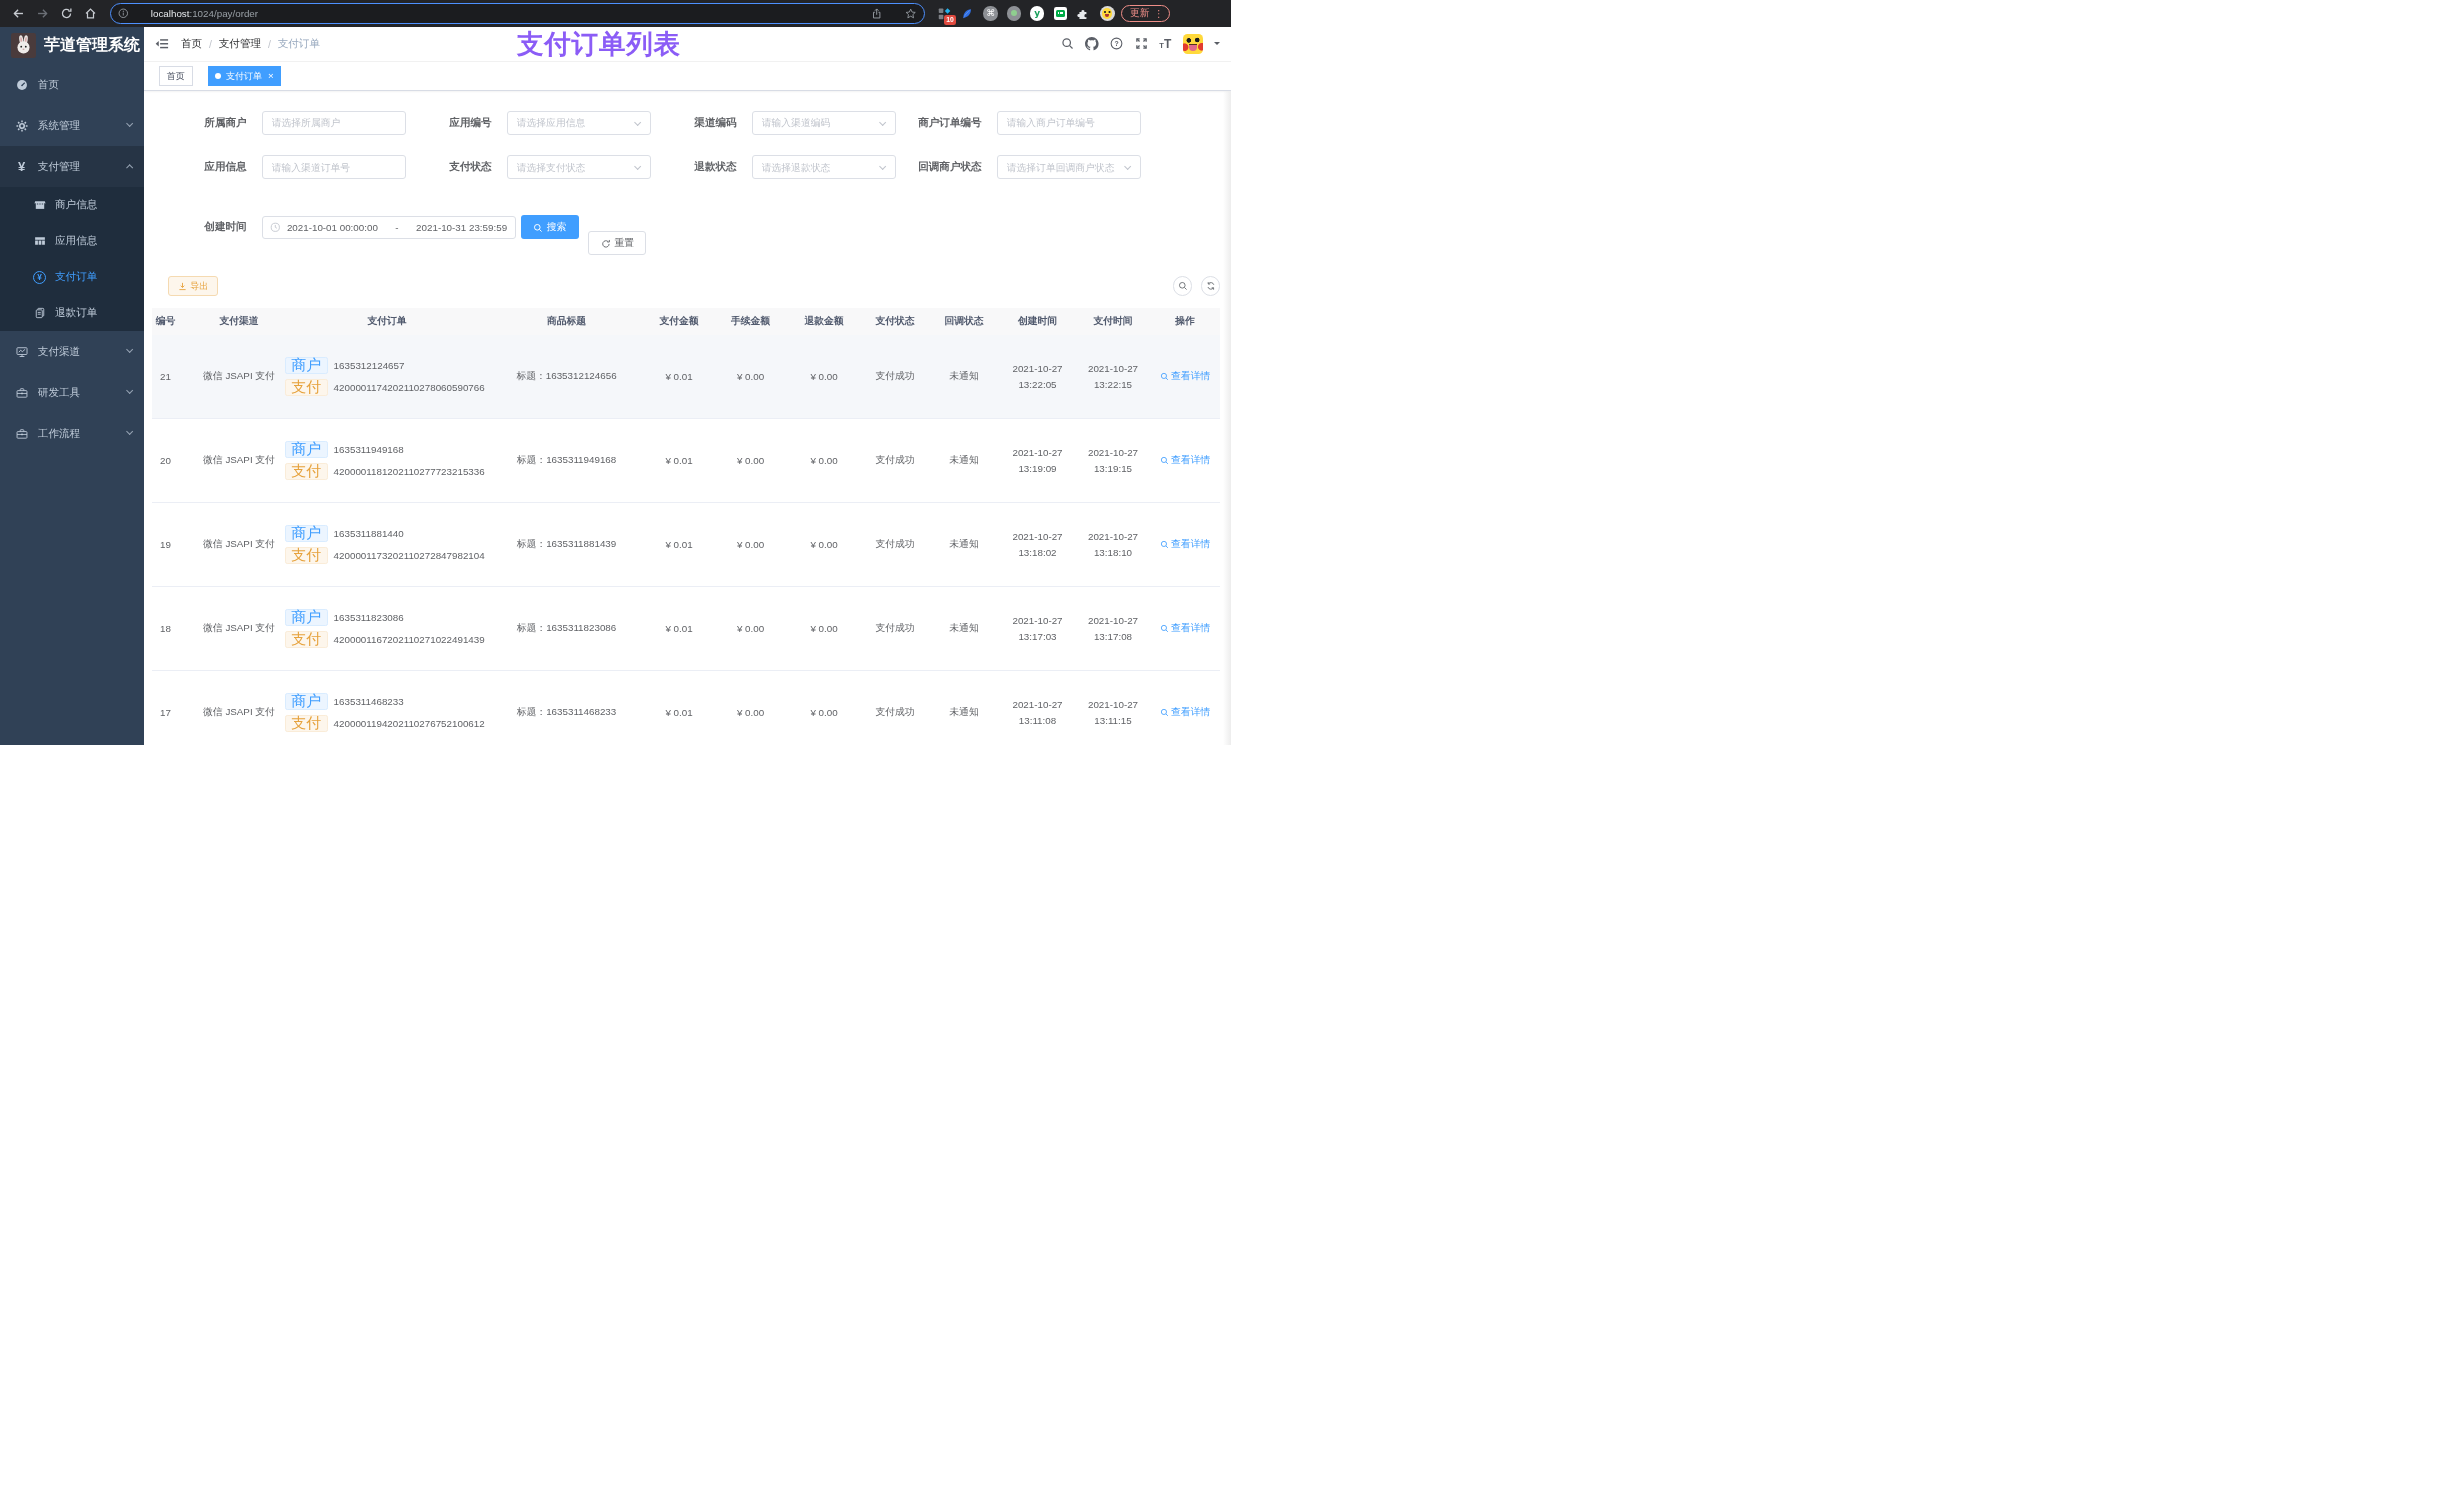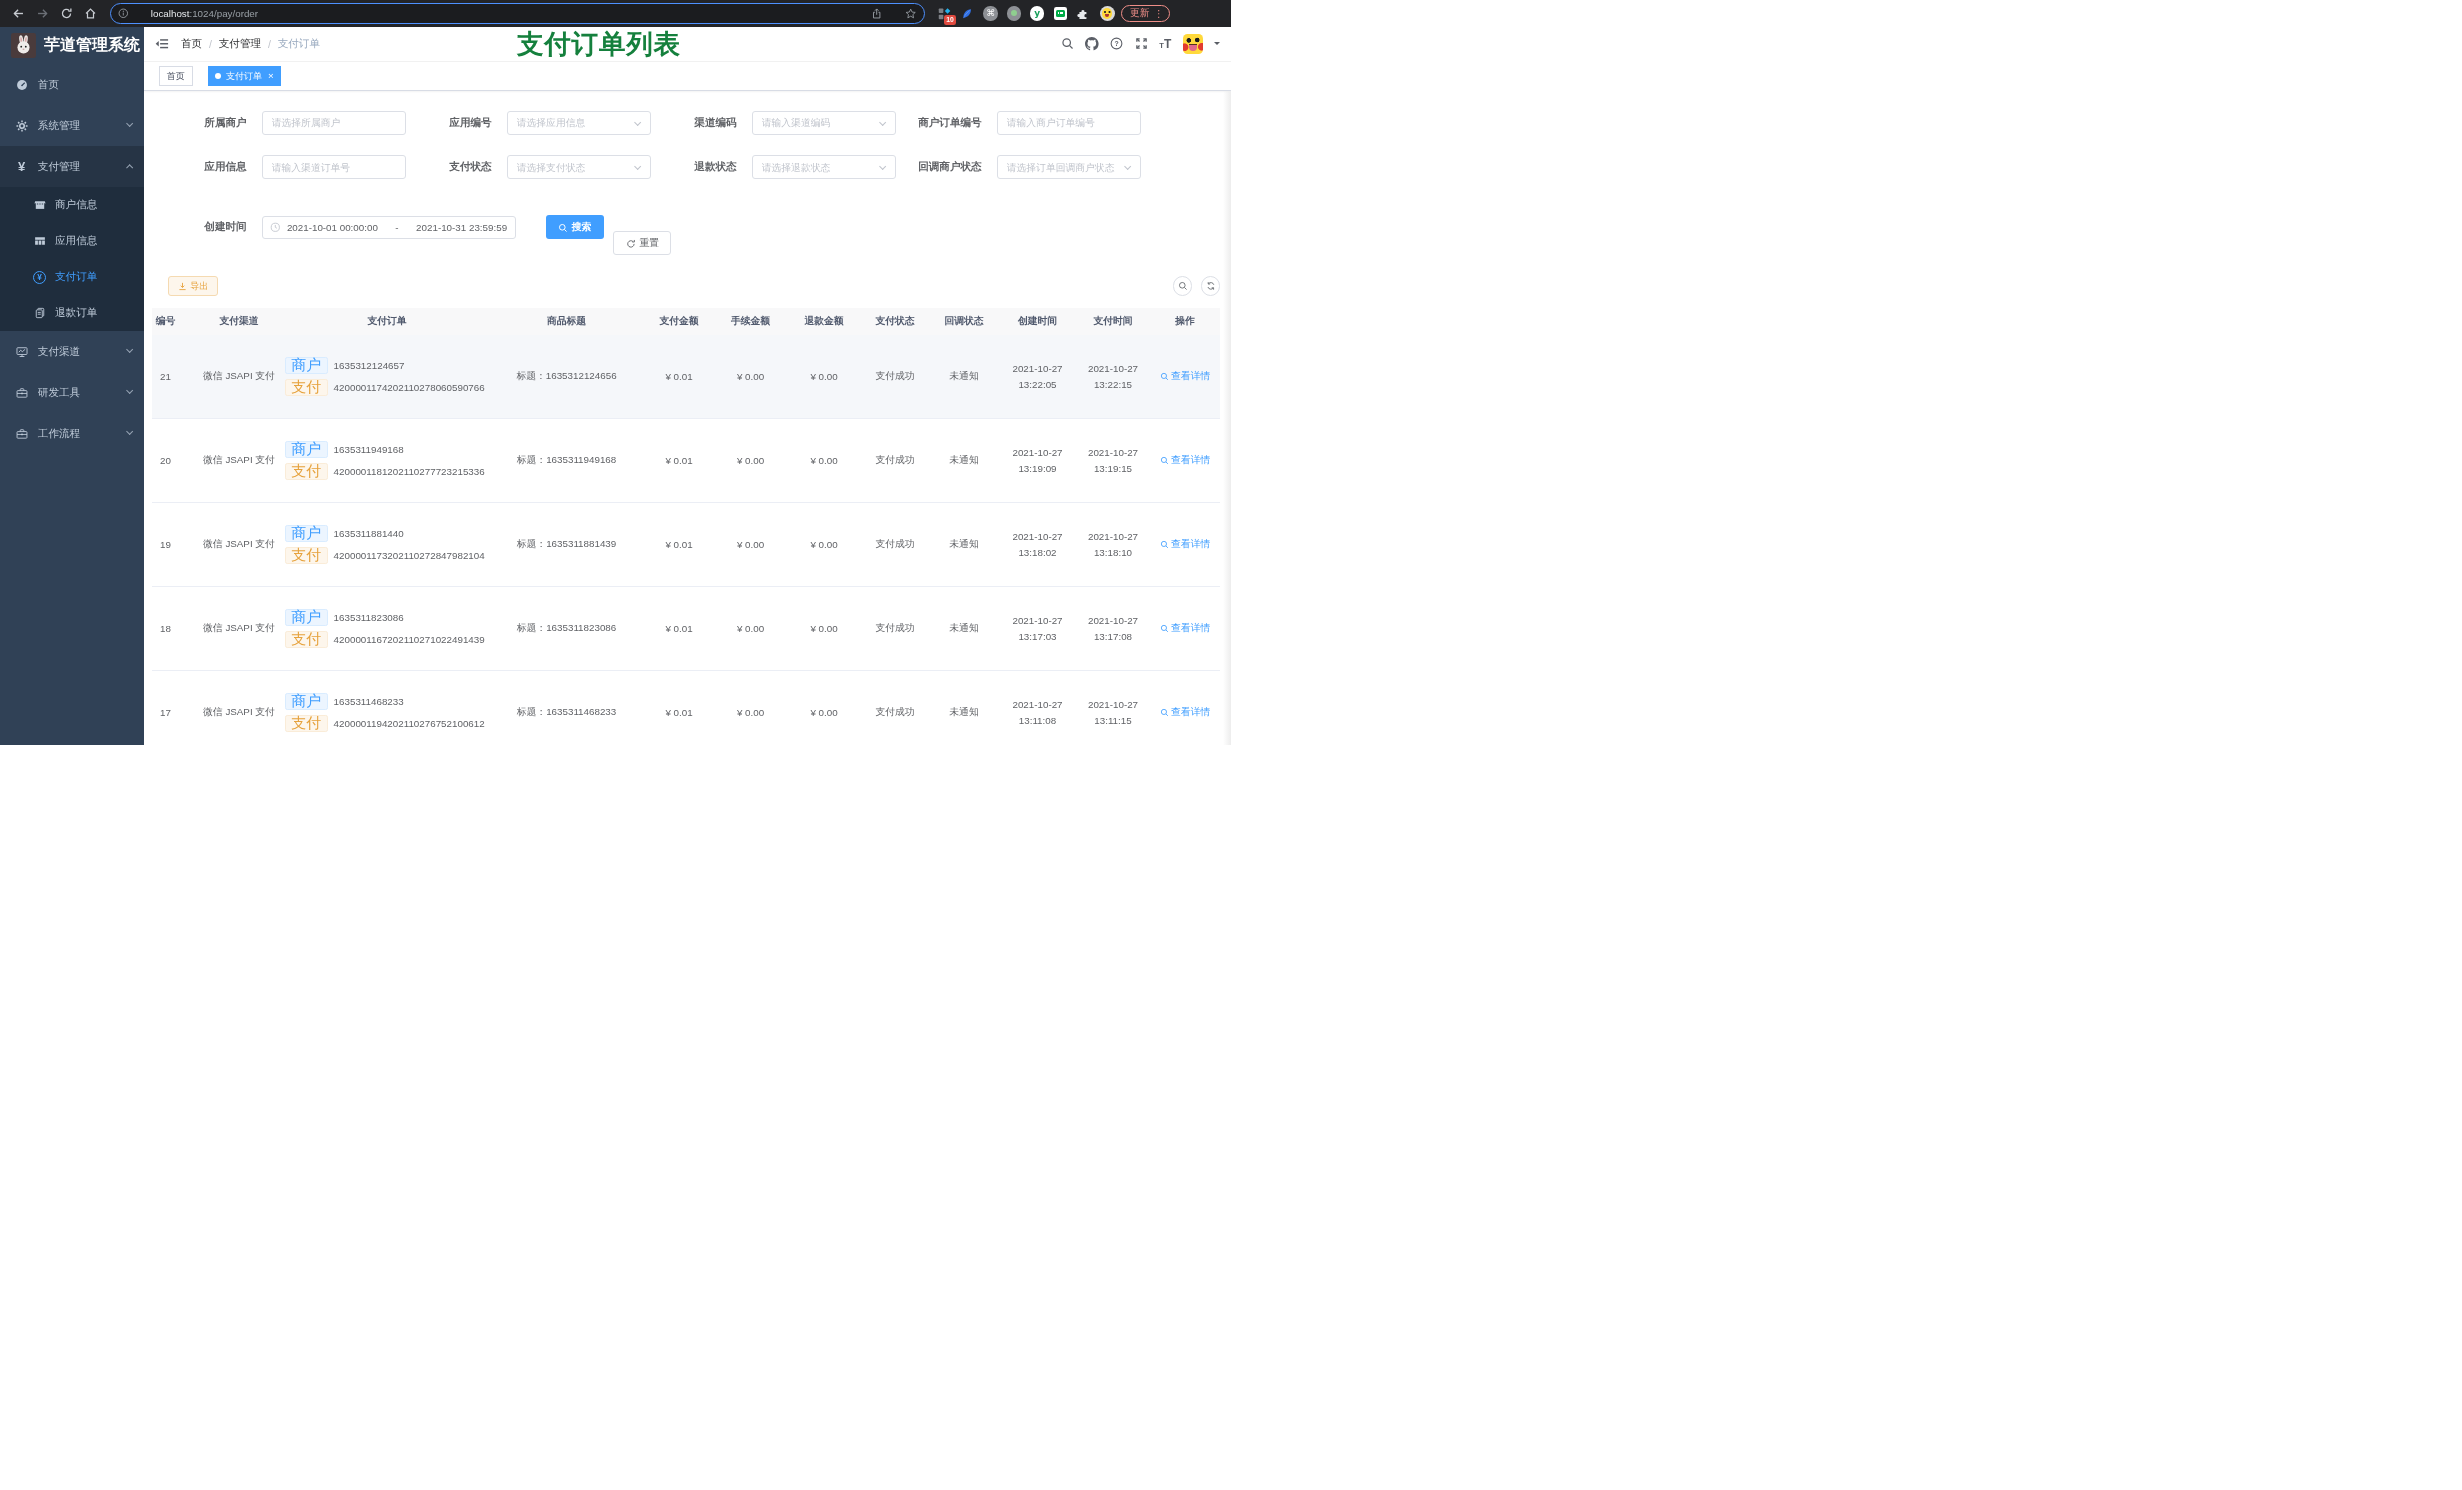--- a/index.html
+++ b/index.html
@@ -77,21 +77,21 @@
   
   .main{ position:absolute; left:144px; top:27px; width:1087px; height:718px; background:#fff; }
   .navbar{ position:relative; height:35px; display:flex; align-items:center; padding:0 10.6px 0 11.4px; border-bottom:0.8px solid #f1f1f1; }
   .hamburger{ color:#5a5e66; cursor:pointer; }
   .breadcrumb{ margin-left:12px; display:flex; align-items:center; gap:6.8px; font-size:10.6px; color:#303133; }
   .crumb{ cursor:pointer; white-space:nowrap; }
   .crumb-sep{ color:#c0c4cc; }
   .crumb-last{ color:#97a8be; cursor:default; }
   .page-heading{
     position:absolute; left:373px; top:0; height:35px; line-height:35px;
-    font-size:26.5px; font-weight:700; color:#15803d; white-space:nowrap; letter-spacing:0.8px;
+    font-size:26.5px; font-weight:700; color:#8b5cf6; white-space:nowrap; letter-spacing:0.8px;
   }
   .nav-icons{ margin-left:auto; display:flex; align-items:center; gap:11.4px; color:#5a5e66; }
   .nico{ cursor:pointer; display:flex; align-items:center; }
   .font-ico{ font-weight:700; color:#5a5e66; cursor:pointer; display:flex; align-items:baseline; }
   .font-ico .t-small{ font-size:7.6px; }
   .font-ico .t-big{ font-size:12px; }
   .pika{ width:20.4px; height:20.4px; border-radius:4.5px; position:relative; overflow:hidden; cursor:pointer;
     background:
       radial-gradient(circle at 29% 32%, #1b1b1b 0 2px, rgba(0,0,0,0) 2.6px),
       radial-gradient(circle at 71% 30%, #1b1b1b 0 2px, rgba(0,0,0,0) 2.6px),
@@ -122,21 +122,21 @@
   .f-field.no-arrow input{ padding-right:9px; }
   .sel-arrow{ position:absolute; right:9px; top:8.3px; width:5.3px; height:5.3px;
     border-right:1px solid #c0c4cc; border-bottom:1px solid #c0c4cc; transform:rotate(45deg); pointer-events:none; }
   .date-field{ width:254px; height:23.5px; border:0.8px solid #dcdfe6; border-radius:3px; display:flex; align-items:center;
     gap:0; padding:0 7.6px; color:#606266; cursor:text; }
   .date-field .clk{ color:#c0c4cc; margin-right:6px; flex:0 0 auto; }
   .date-text{ font-size:9.8px; white-space:nowrap; }
   .date-sep{ flex:1; text-align:center; color:#606266; font-size:9.8px; padding:0 4.5px; }
   .btn{ height:24px; border-radius:3px; border:0.8px solid transparent; display:inline-flex; align-items:center; gap:3.8px;
     padding:0 11.4px; font-size:9.8px; cursor:pointer; font-family:inherit; white-space:nowrap; }
-  .btn-primary{ background:#409eff; color:#fff; margin-left:30px;font-weight:bold; }
+  .btn-primary{ background:#409eff; color:#fff; margin-left:5px; }
   .btn-plain{ background:#fff; border-color:#dcdfe6; color:#606266; margin-left:9.8px;margin-top:32px; }
 
   
   .toolbar{ display:flex; align-items:center; margin-top:19px; padding:0 10.6px 0 23.5px; }
   .btn-warn{ height:20.4px; padding:0 9px; font-size:9px; background:#fdf6ec; border:0.8px solid #f5dab1; color:#e6a23c; border-radius:3px;
     display:inline-flex; align-items:center; gap:3.8px; cursor:pointer; }
   .tool-circles{ margin-left:auto; display:flex; gap:8.3px; }
   .circle-btn{ width:19.7px; height:19.7px; border-radius:50%; border:0.8px solid #dcdfe6; background:#fff; color:#5f6368;
     display:flex; align-items:center; justify-content:center; cursor:pointer; }
 

